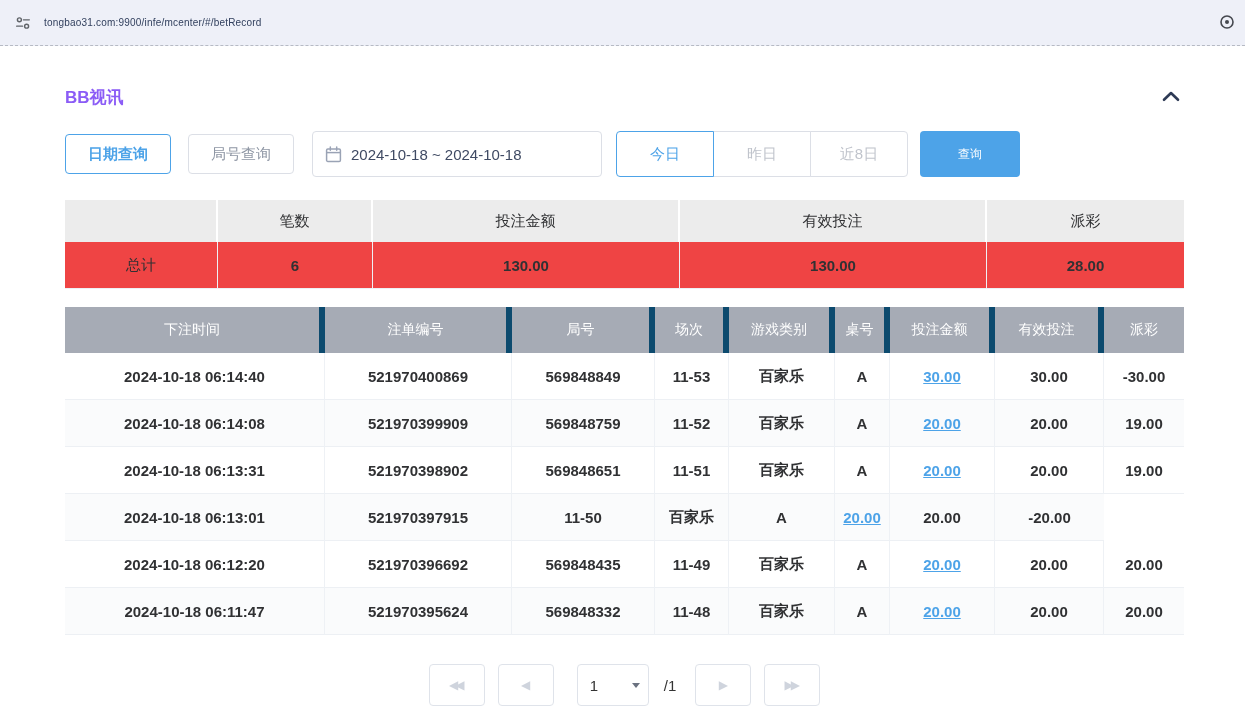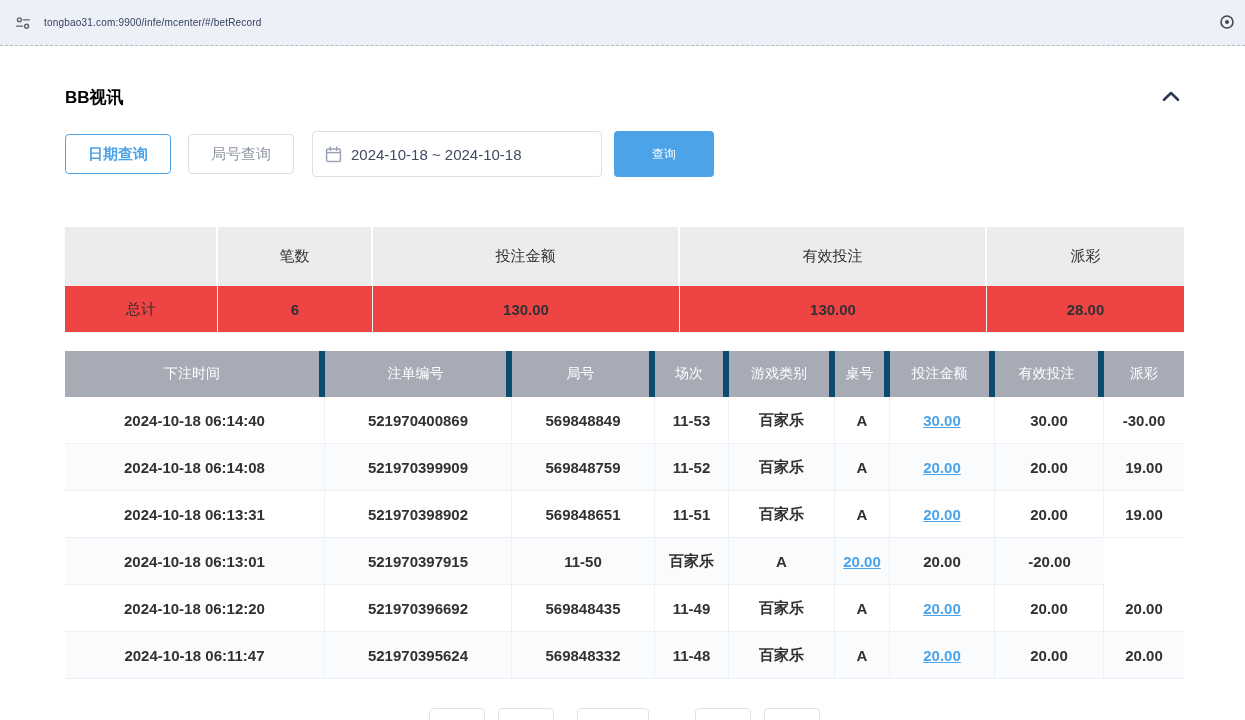--- a/index.html
+++ b/index.html
@@ -10,21 +10,21 @@
   .addr-bar { height:46px; background:#eef0f8; display:flex; align-items:center;
     padding:0 14px; border-bottom:1px dashed #b6bac4; position:relative; }
   .addr-icon { display:flex; align-items:center; margin-right:12px; }
   .addr-url { font-size:10px; color:#32405e; letter-spacing:.2px; }
   .addr-right { position:absolute; right:10px; top:14px; display:flex; }
 
   
   .content { padding:38px 61px 0 65px; }
 
   .panel-head { display:flex; justify-content:space-between; align-items:center; }
-  .panel-title { font-size:17px; font-weight:bold; color:#000000; }
+  .panel-title { font-size:17px; font-weight:bold; color:#8b5cf6; }
   .collapse-btn { cursor:pointer; display:flex; align-items:center; padding:4px; }
 
   
   .filter-row { margin-top:26px; display:flex; align-items:center; height:36px; }
   .q-btn { height:40px; padding:0 22px; background:#fff; border-radius:4px;
     font-size:15px; display:flex; align-items:center; justify-content:center; cursor:pointer; }
   .q-btn.active { border:1px solid #4da3e8; color:#4da3e8; font-weight:bold; }
   .q-btn.idle { border:1px solid #dcdfe6; color:#8d95a3; margin-left:17px; }
   .date-picker { margin-left:18px; width:290px; height:46px; border:1px solid #dcdfe6;
     border-radius:4px; background:#fff; display:flex; align-items:center; padding:4px 12px; cursor:pointer; }
@@ -36,22 +36,22 @@
     justify-content:center; cursor:pointer; }
   .quick-btn:first-child { margin-left:0; border-radius:4px 0 0 4px; }
   .quick-btn:last-child { border-radius:0 4px 4px 0; }
   .quick-btn.active { color:#4da3e8; border-color:#4da3e8; z-index:1; }
   .search-btn { margin-left:12px; width:100px; height:46px; background:#4da3e8;
     border:none; border-radius:4px; color:#fff; font-size:12px; cursor:pointer; }
 
   
   .sum-table { margin-top:28px; }
   .sum-grid { display:grid; grid-template-columns:153px 155px 307px 307px 197px; }
-  .sum-head .cell { height:59px; background:#ececec; display:flex; align-items:center;
-    justify-content:center; font-size:15px; color:#303133; border-right:2px solid #fff;margin-top:27px; }
+  .sum-head .cell { height:42px; background:#ececec; display:flex; align-items:center;
+    justify-content:center; font-size:15px; color:#303133; border-right:2px solid #fff; }
   .sum-head .cell:last-child { border-right:none; }
   .sum-body .cell { height:47px; background:#ef4444; display:flex; align-items:center;
     justify-content:center; font-size:15px; color:#303133;
     border-right:1px solid #eef1f5; border-bottom:1px solid #edf0f4; }
   .sum-body .cell:last-child { border-right:none; }
   .sum-body .num { font-weight:700; font-size:15px; }
 
   
   .bet-table { margin-top:18px; }
   .bt-grid { display:grid; grid-template-columns:260px 187px 143px 74px 106px 55px 105px 109px 80px; }
@@ -123,20 +123,25 @@
         <svg width="17" height="17" viewBox="0 0 16 16">
           <rect x="1.5" y="2.8" width="13" height="11.7" rx="1.2" fill="none" stroke="#9aa3b5" stroke-width="1.4"></rect>
           <line x1="1.5" y1="6.2" x2="14.5" y2="6.2" stroke="#9aa3b5" stroke-width="1.4"></line>
           <line x1="5" y1="1" x2="5" y2="4" stroke="#9aa3b5" stroke-width="1.4" stroke-linecap="round"></line>
           <line x1="11" y1="1" x2="11" y2="4" stroke="#9aa3b5" stroke-width="1.4" stroke-linecap="round"></line>
         </svg>
       </span>
       <span class="val">2024-10-18 ~ 2024-10-18</span>
     </div>
 
+    <div class="quick-group">
+      <div class="quick-btn active">今日</div>
+      <div class="quick-btn">昨日</div>
+      <div class="quick-btn">近8日</div>
+    </div>
 
     <button class="search-btn">查询</button>
   </div>
 
   <div class="sum-table">
     <div class="sum-grid sum-head">
       <div class="cell"></div>
       <div class="cell">笔数</div>
       <div class="cell">投注金额</div>
       <div class="cell">有效投注</div>

